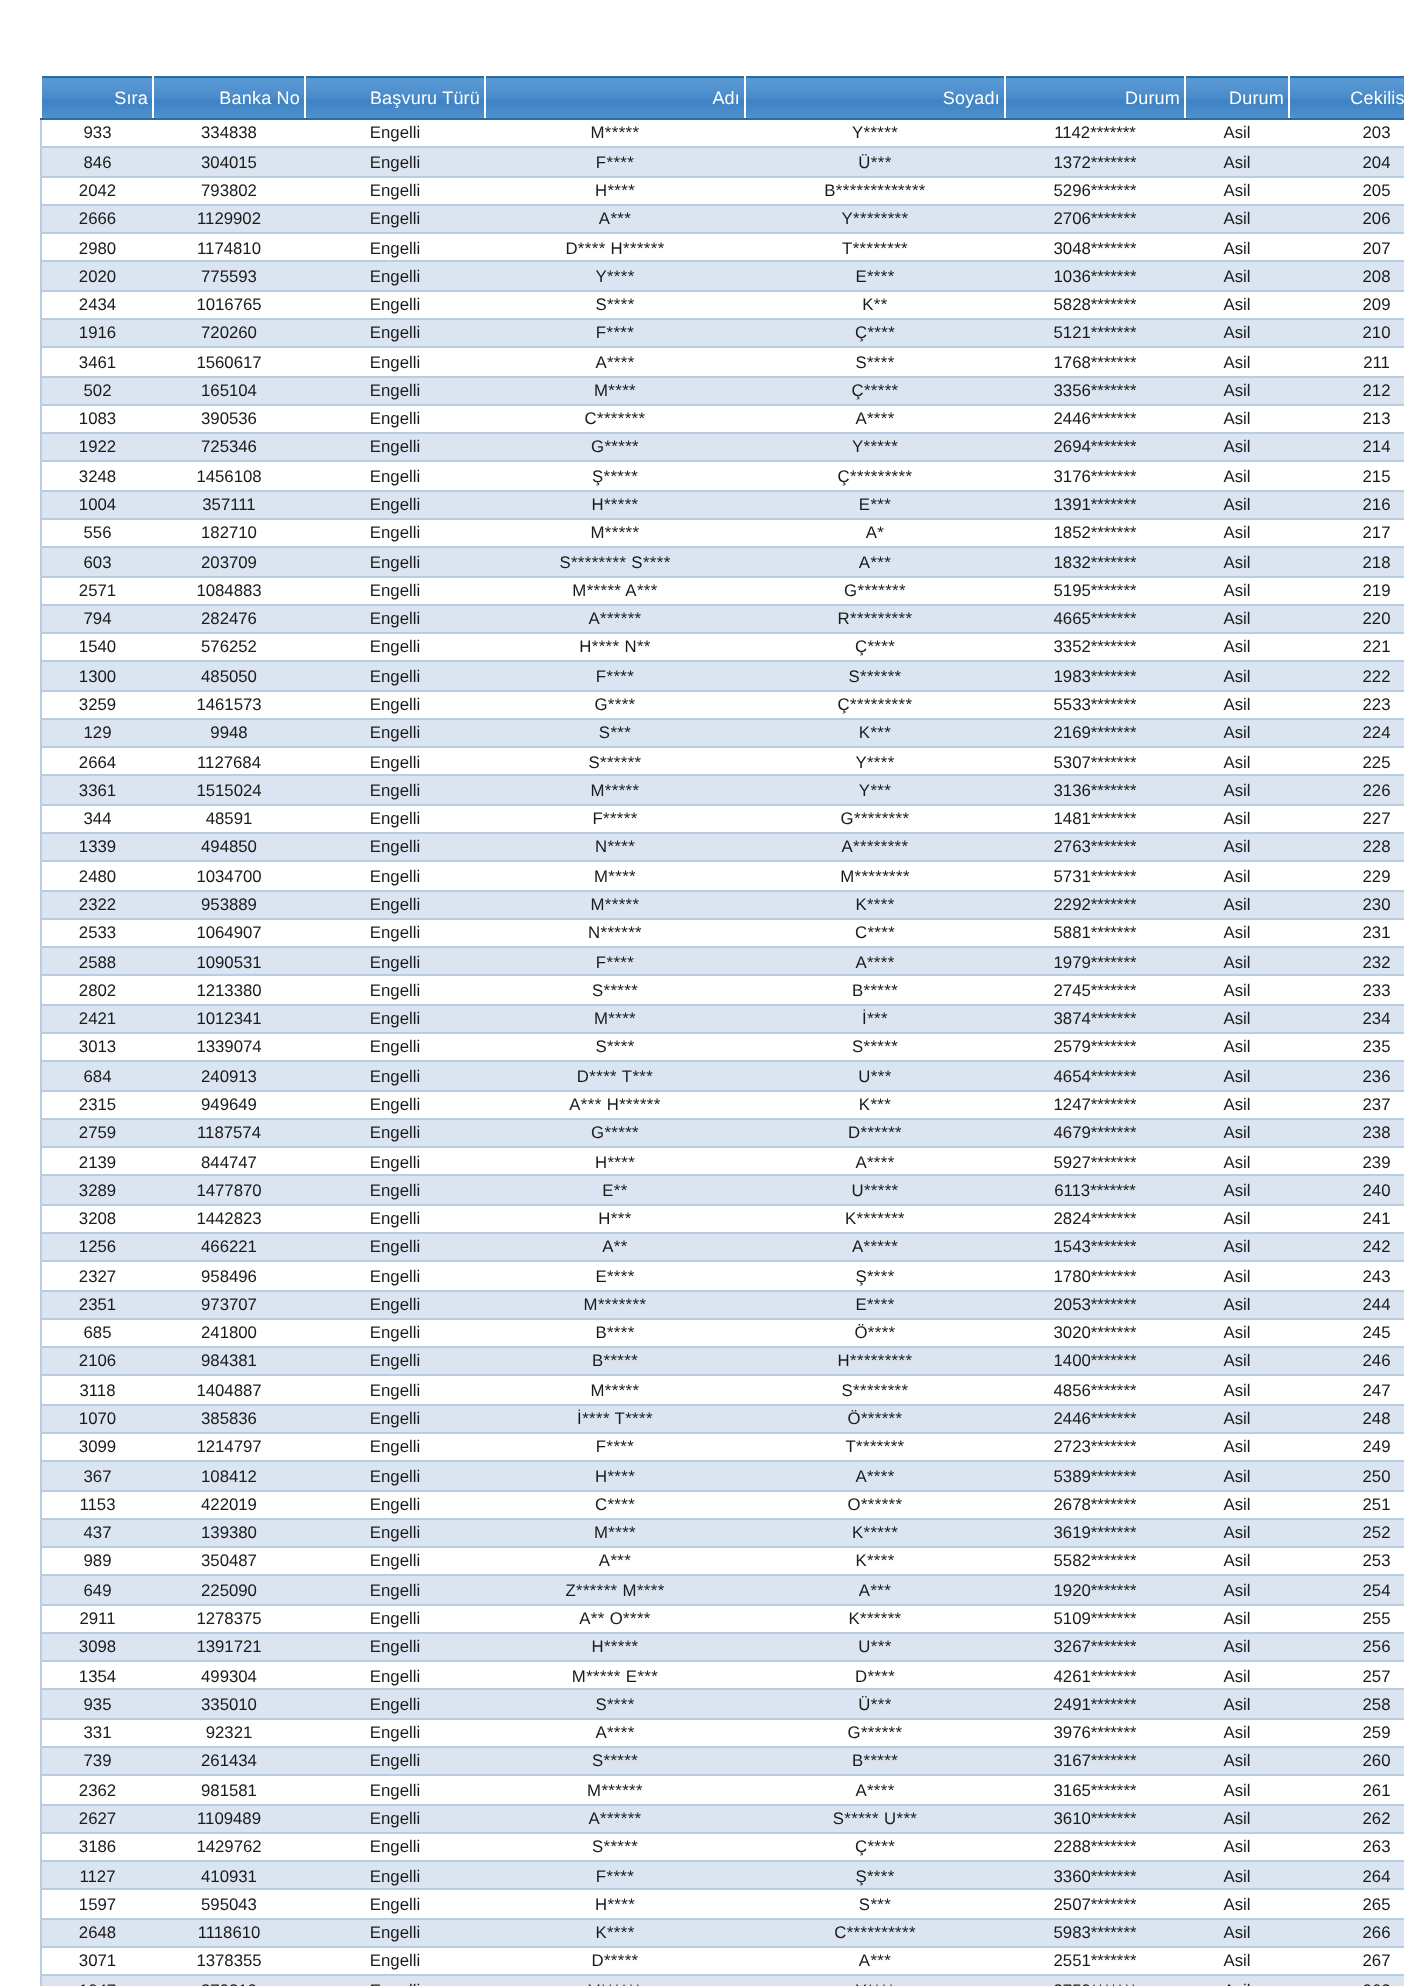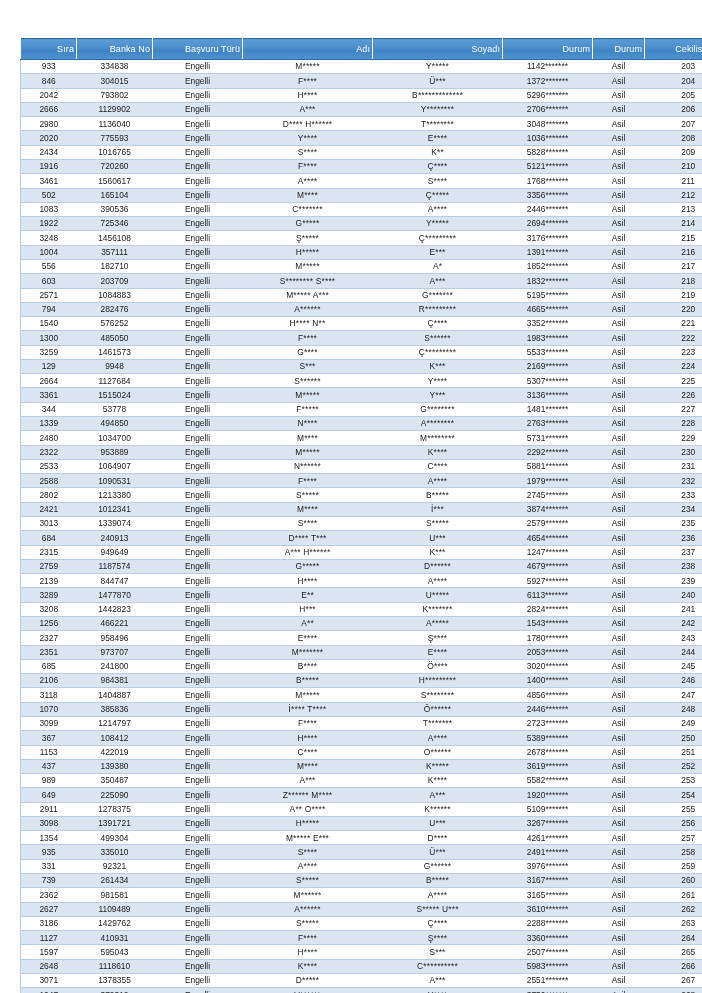--- a/index.html
+++ b/index.html
@@ -143,21 +143,21 @@
             <td>1129902</td>
             <td>Engelli</td>
             <td class="mask">A***</td>
             <td class="mask">Y********</td>
             <td>2706*******</td>
             <td>Asil</td>
             <td class="col-edge-r">206</td>
           </tr>
           <tr>
             <td class="col-edge-l">2980</td>
-            <td>1136040</td>
+            <td>1174810</td>
             <td>Engelli</td>
             <td class="mask">D**** H******</td>
             <td class="mask">T********</td>
             <td>3048*******</td>
             <td>Asil</td>
             <td class="col-edge-r">207</td>
           </tr>
           <tr class="alt">
             <td class="col-edge-l">2020</td>
             <td>775593</td>
@@ -343,21 +343,21 @@
             <td>1515024</td>
             <td>Engelli</td>
             <td class="mask">M*****</td>
             <td class="mask">Y***</td>
             <td>3136*******</td>
             <td>Asil</td>
             <td class="col-edge-r">226</td>
           </tr>
           <tr>
             <td class="col-edge-l">344</td>
-            <td>53778</td>
+            <td>48591</td>
             <td>Engelli</td>
             <td class="mask">F*****</td>
             <td class="mask">G********</td>
             <td>1481*******</td>
             <td>Asil</td>
             <td class="col-edge-r">227</td>
           </tr>
           <tr class="alt">
             <td class="col-edge-l">1339</td>
             <td>494850</td>

